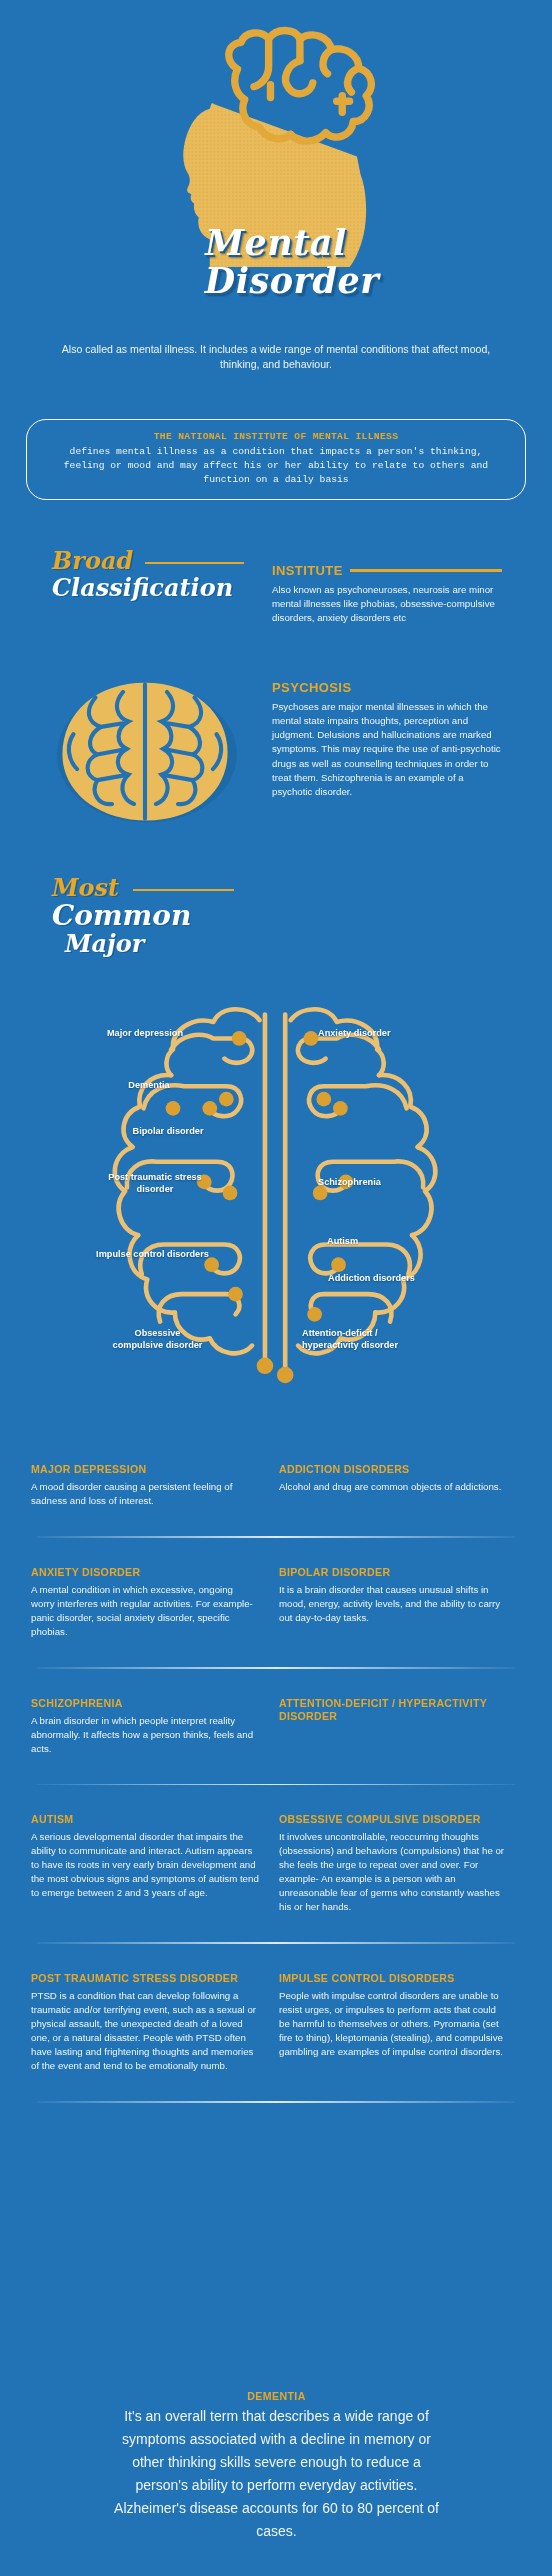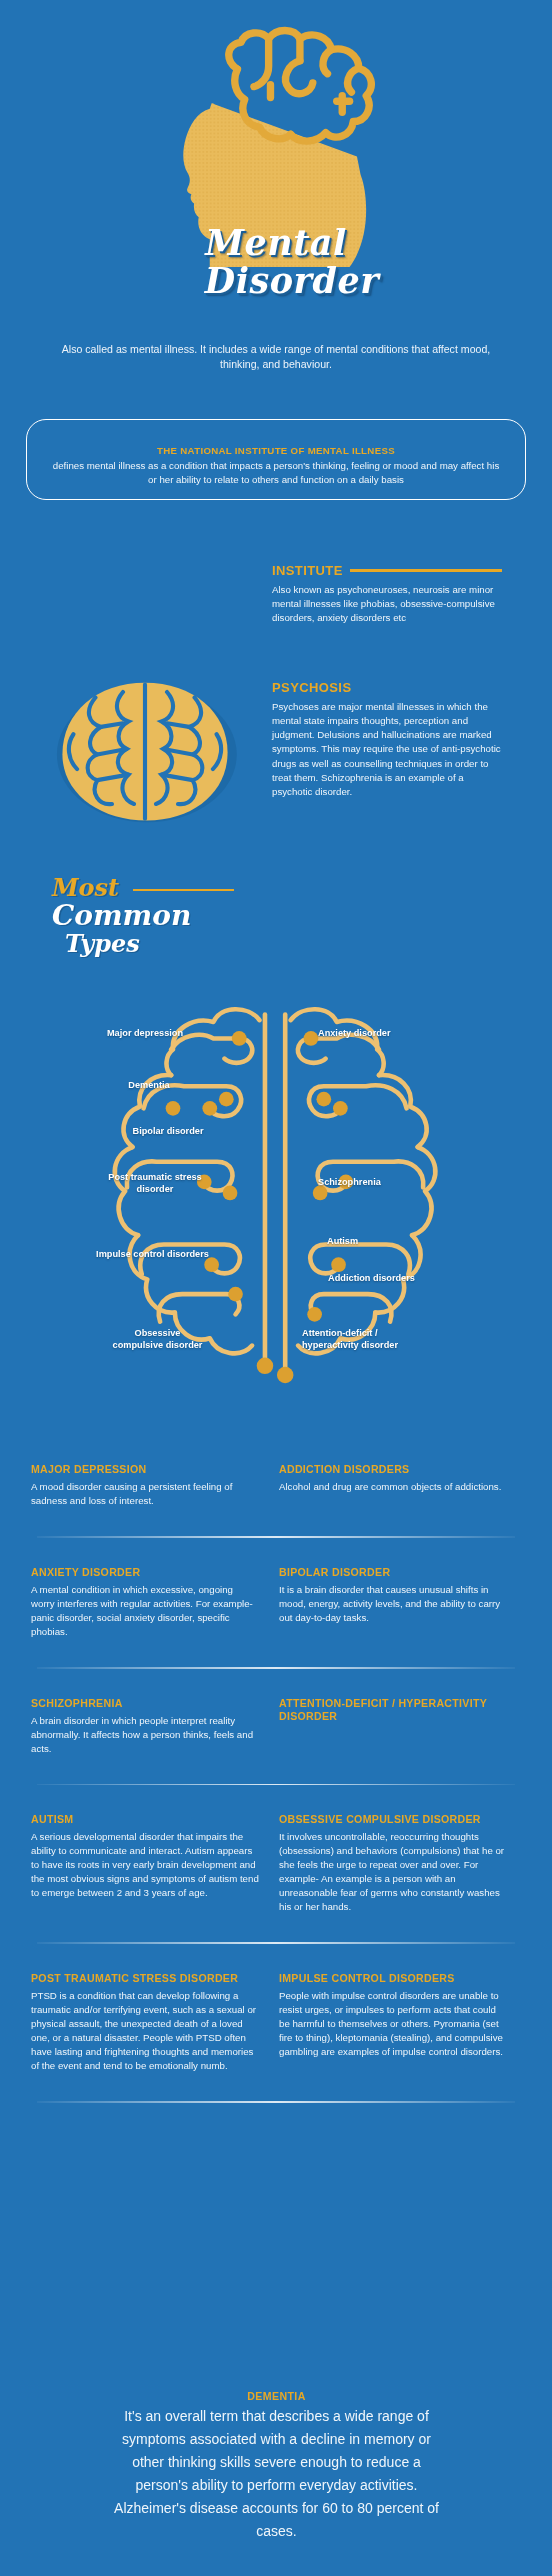--- a/index.html
+++ b/index.html
@@ -29,21 +29,21 @@
   .subtitle {
     position:absolute; left:55px; top:342px; width:442px;
     text-align:center; font-size:10.6px; line-height:14.7px;
     color:#eef4fa; font-weight:400;
   }
 
   
   .nimh-box {
     position:absolute; left:26px; top:419px; width:500px;
     border:1.5px solid #ffffff; border-radius:20px;
-    padding:24px 22px 12px 22px; text-align:center;
+    padding:10px 22px 12px 22px; text-align:center;font-family:Liberation Mono, monospace;
   }
   .nimh-title {
     color:#e8a825; font-size:9.7px; font-weight:bold;
     letter-spacing:0.3px; line-height:14px; margin-bottom:0.9px;
   }
   .nimh-body { font-size:9.7px; line-height:14px; color:#f0f6fb; }
 
   
   .script-head { position:absolute; }
   .script-word {
@@ -149,20 +149,29 @@
     </div>
   </div>
 
   <div class="subtitle">Also called as mental illness. It includes a wide range of mental conditions that affect mood, thinking, and behaviour.</div>
 
   <div class="nimh-box">
     <div class="nimh-title">THE NATIONAL INSTITUTE OF MENTAL ILLNESS</div>
     <div class="nimh-body">defines mental illness as a condition that impacts a person's thinking, feeling or mood and may affect his or her ability to relate to others and function on a daily basis</div>
   </div>
 
+  <div class="script-head" id="broad-head">
+    <div class="l1">
+      <span class="script-word sw-gold">Broad</span>
+      <span class="rule-gold" style="width:99px;margin-left:5.5px;"></span>
+    </div>
+    <div class="l2">
+      <span class="script-word sw-white">Classification</span>
+    </div>
+  </div>
 
   <svg class="brain-art" viewBox="0 0 220 170">
     <ellipse cx="112" cy="92" rx="98" ry="74" fill="#1d6aa8"></ellipse>
     <path d="M20 92 C20 46 58 14 110 14 C162 14 200 46 200 90 C200 132 164 164 112 164 C60 164 20 134 20 92 Z" fill="#e9bb5b"></path>
     <g fill="none" stroke="#2273b5" stroke-width="4.5" stroke-linecap="round">
       <path d="M110 16 L110 162"></path>
       <path d="M56 30 C44 44 48 58 62 62 C48 70 46 86 58 92 C44 98 44 116 58 120 C50 134 60 148 74 146"></path>
       <path d="M86 24 C74 38 80 52 92 56 C78 64 78 80 90 86 C76 94 78 110 92 114 C80 126 86 142 98 146"></path>
       <path d="M62 62 L86 58"></path>
       <path d="M58 92 L90 86"></path>
@@ -191,21 +200,21 @@
     </div>
     <div class="class-body">Psychoses are major mental illnesses in which the mental state impairs thoughts, perception and judgment. Delusions and hallucinations are marked symptoms. This may require the use of anti-psychotic drugs as well as counselling techniques in order to treat them. Schizophrenia is an example of a psychotic disorder.</div>
   </div>
 
   <div class="script-head" id="types-head">
     <div class="l1">
       <span class="script-word sw-gold">Most</span>
       <span class="rule-gold" style="width:101px;margin-left:7.4px;"></span>
     </div>
     <div class="l2"><span class="script-word sw-white">Common</span></div>
-    <div class="l3"><span class="script-word sw-white">Types</span></div>
+    <div class="l3"><span class="script-word sw-white">Major</span></div>
   </div>
 
   <div class="brain-diagram">
     <svg viewBox="0 0 480 460" width="442" height="423">
       <g fill="none" stroke="#edc071" stroke-width="5" stroke-linecap="round" stroke-linejoin="round">
 
         <path d="M228 18 L228 402"></path>
         <path d="M250 18 L250 412"></path>
 
         <path d="M222 24 C210 8 180 8 172 26 C150 20 126 34 128 56 C120 62 118 76 126 84"></path>

